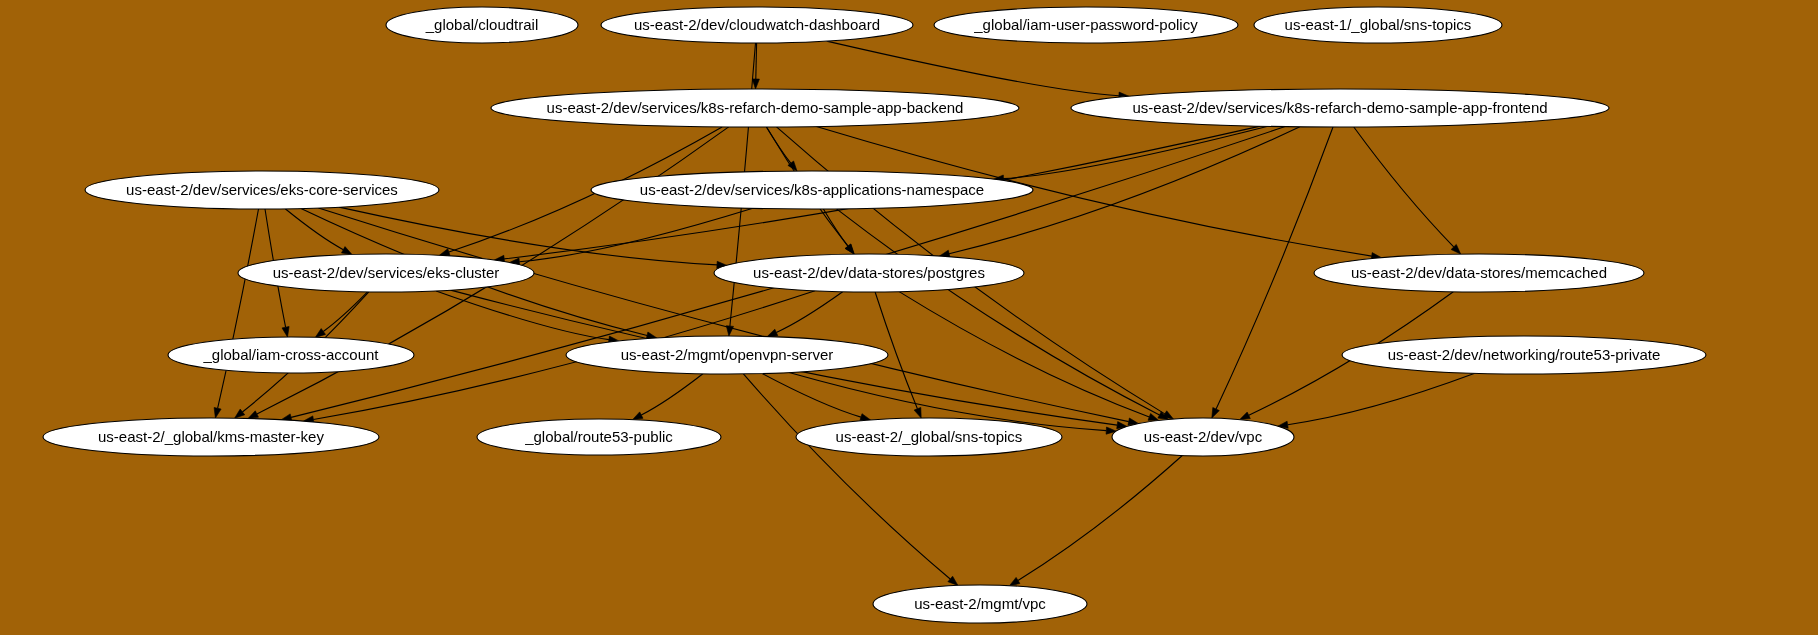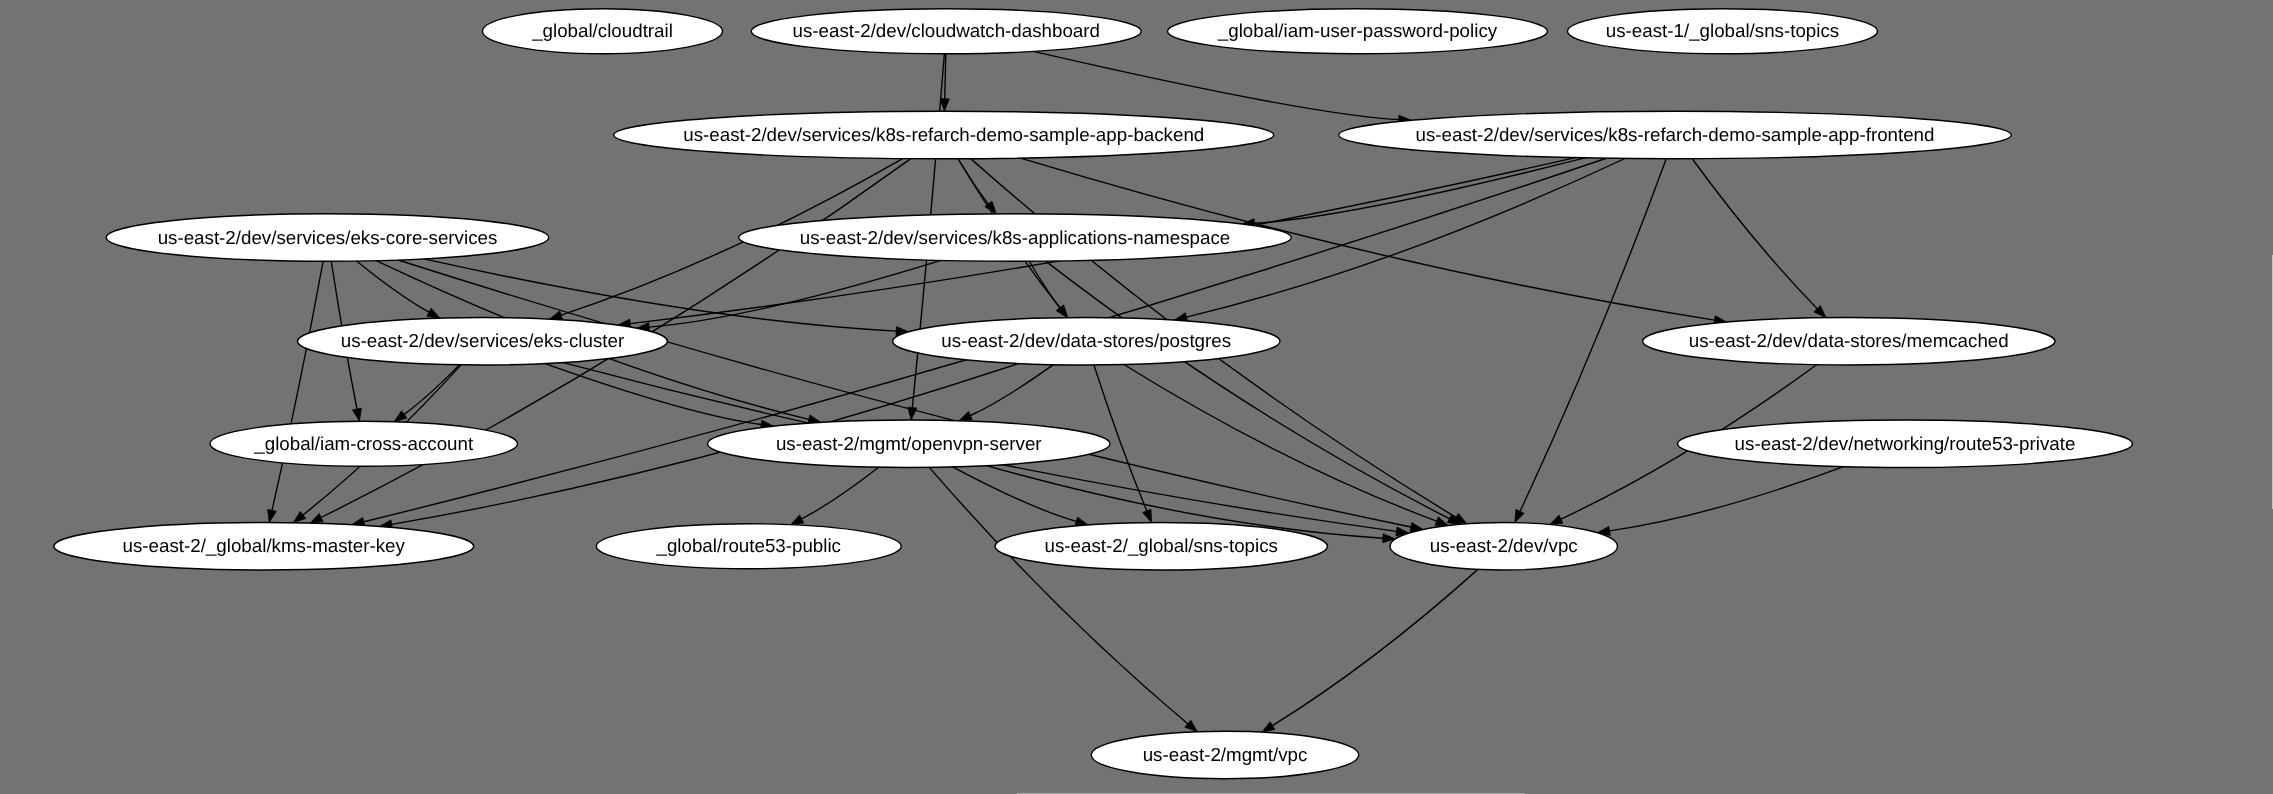--- a/index.html
+++ b/index.html
@@ -4,21 +4,21 @@
 <style>
   html, body {
     margin: 0;
     padding: 0;
     background: #ffffff;
   }
   #canvas {
     position: relative;
     width: 1818px;
     height: 635px;
-    background: #737373;
+    background: #a16207;
     font-family: "Liberation Sans", sans-serif;
     overflow: hidden;
   }
   #graph-svg {
     position: absolute;
     left: 0;
     top: 0;
     width: 1818px;
     height: 635px;
   }

